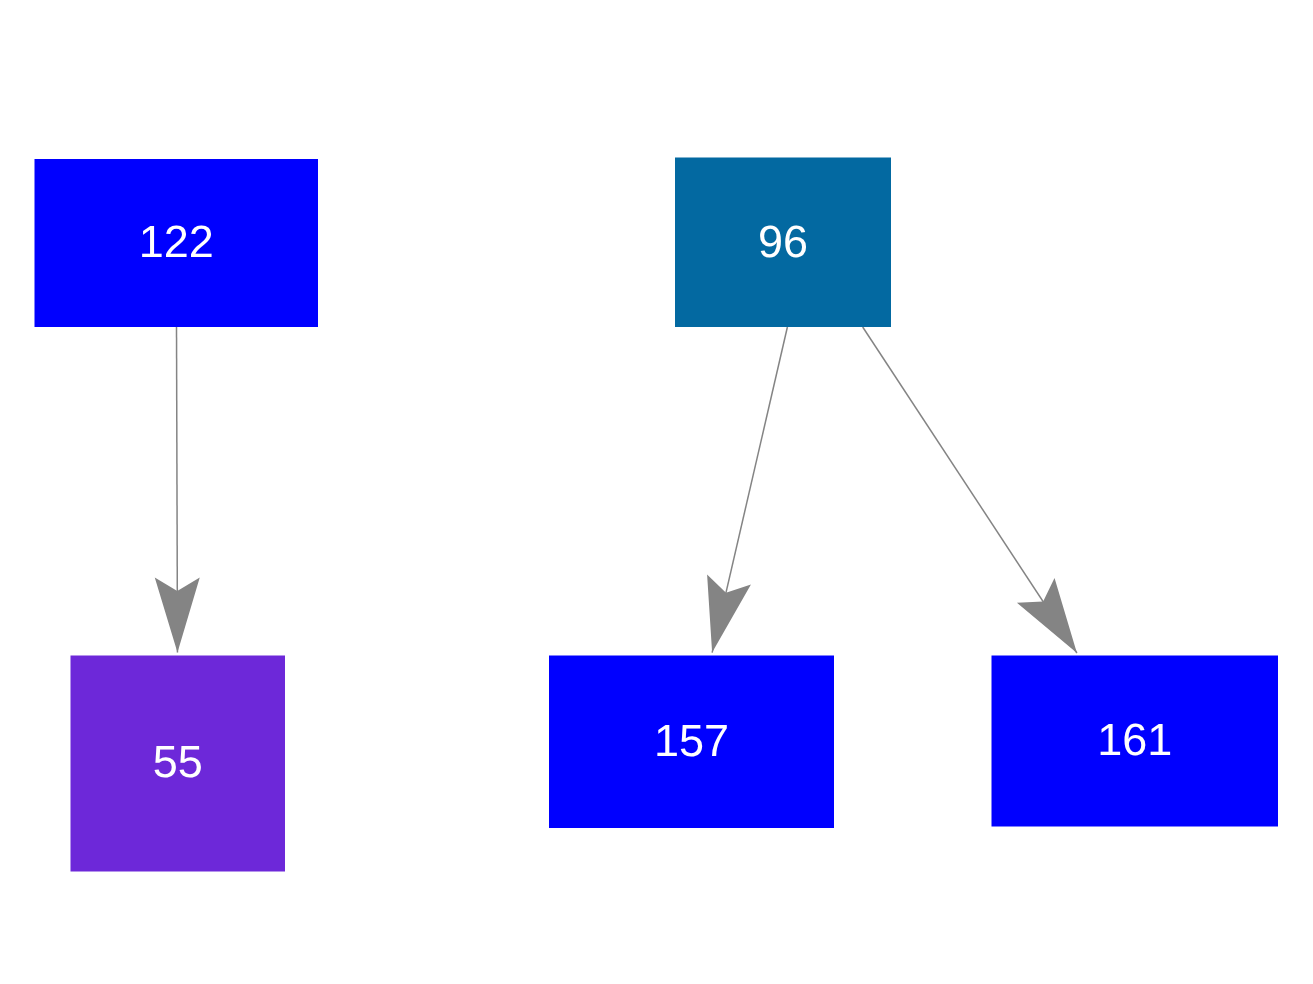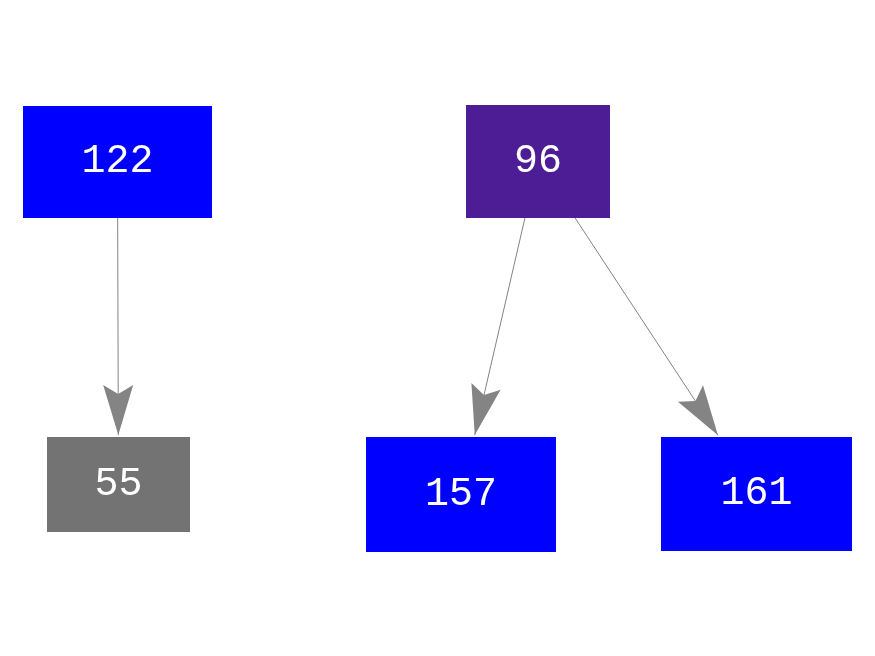--- a/index.html
+++ b/index.html
@@ -24,24 +24,23 @@
     pointer-events: none;
   }
   .node {
     position: absolute;
     display: flex;
     align-items: center;
     justify-content: center;
     box-sizing: border-box;
   }
   .node-label {
-    font-size: 40px;
+    font-size: 30px;
     line-height: 1;
     user-select: none;
-    font-family: Liberation Mono, monospace;
   }
 </style>
 </head>
 <body>
 
 <div class="canvas" style="width: 875px; height: 656px; background: rgb(255, 255, 255);">
   <svg class="edges-layer" id="edges-layer" xmlns="http://www.w3.org/2000/svg" viewBox="0 0 875 656">
       <g>
         <line x1="117.66867469879519" y1="218" x2="118.32228918395292" y2="435.00000907237256" stroke="#848484" stroke-width="1"></line>
         <polygon points="0,0 -50,-15 -41,0 -50,15" fill="#848484" transform="translate(118.32228918395292 435.00000907237256) rotate(89.82742287276116)"></polygon>
@@ -52,24 +51,24 @@
       </g>
       <g>
         <line x1="575.1285714285714" y1="218" x2="717.9445013695355" y2="435.3285890405975" stroke="#848484" stroke-width="1"></line>
         <polygon points="0,0 -50,-15 -41,0 -50,15" fill="#848484" transform="translate(717.9445013695355 435.3285890405975) rotate(56.6893691754392)"></polygon>
       </g>
     </svg>
   <div id="nodes-layer">
       <div class="node" style="left: 23px; top: 106px; width: 189px; height: 112px; background: rgb(0, 0, 255);">
         <span class="node-label" style="color: rgb(255, 255, 255);">122</span>
       </div>
-      <div class="node" style="left: 466px; top: 105px; width: 144px; height: 113px; background: #4c1d95;">
+      <div class="node" style="left: 450px; top: 105px; width: 144px; height: 113px; background: #0369a1;">
         <span class="node-label" style="color: rgb(255, 255, 255);">96</span>
       </div>
-      <div class="node" style="left: 47px; top: 437px; width: 143px; height: 95px; background: #737373;">
+      <div class="node" style="left: 47px; top: 437px; width: 143px; height: 144px; background: #6d28d9;">
         <span class="node-label" style="color: rgb(255, 255, 255);">55</span>
       </div>
       <div class="node" style="left: 366px; top: 437px; width: 190px; height: 115px; background: rgb(0, 0, 255);">
         <span class="node-label" style="color: rgb(255, 255, 255);">157</span>
       </div>
       <div class="node" style="left: 661px; top: 437px; width: 191px; height: 114px; background: rgb(0, 0, 255); justify-content: center;">
         <span class="node-label" style="color: rgb(255, 255, 255);">161</span>
       </div>
     </div>
 </div>

